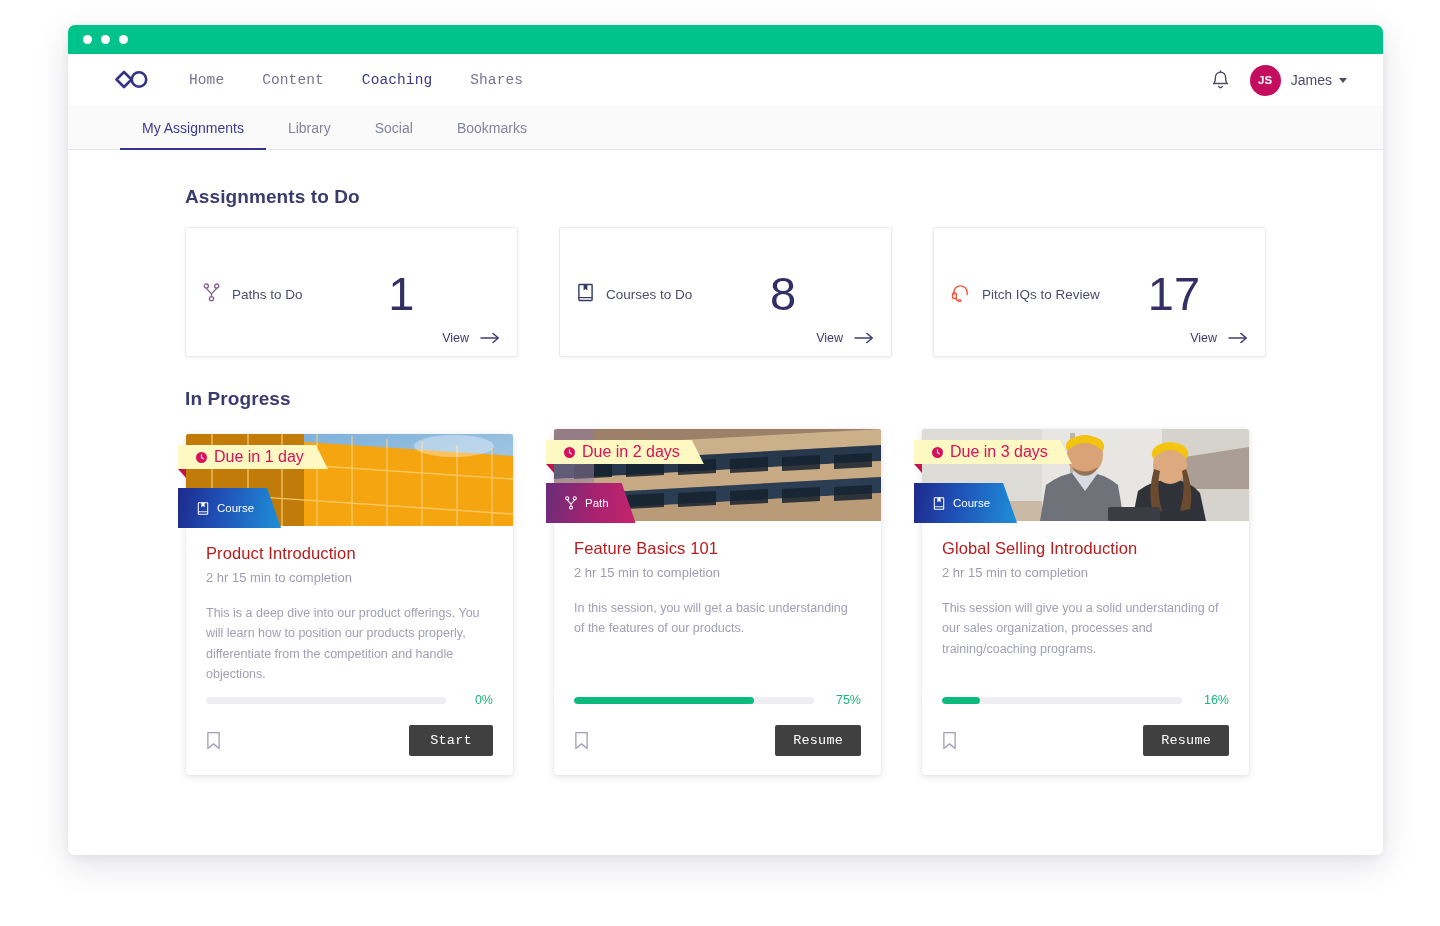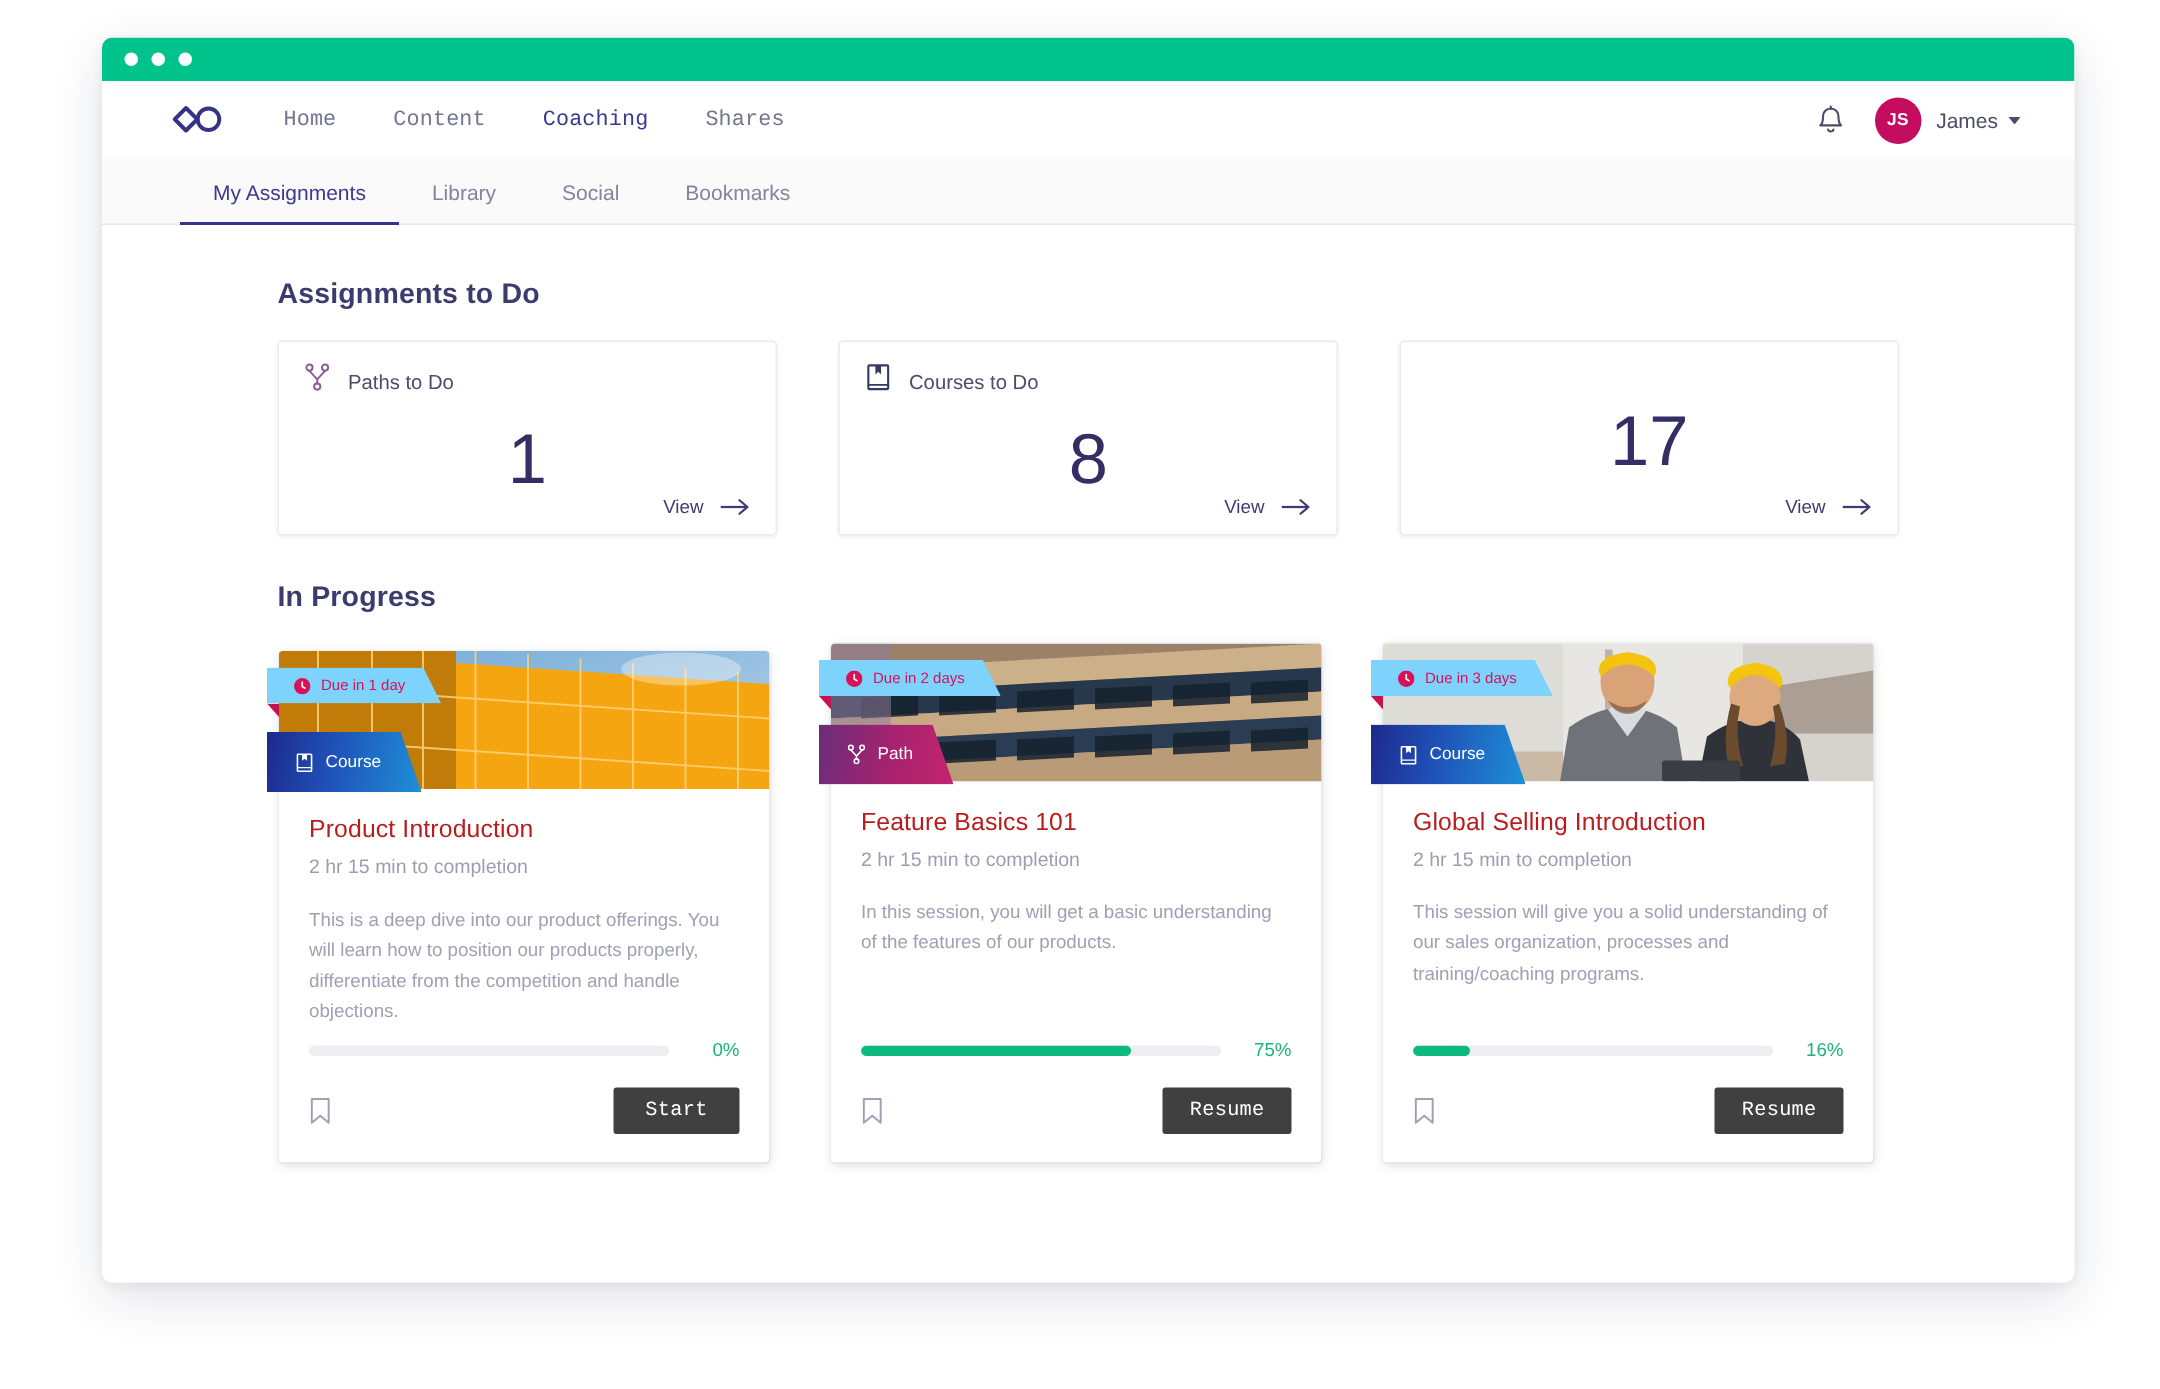--- a/index.html
+++ b/index.html
@@ -167,21 +167,21 @@
   .stat-row { display: flex; gap: 41px; margin-bottom: 31px; }
   .stat-card {
     width: 333px;
     height: 130px;
     background: #fff;
     border: 1px solid #eaebf1;
     border-radius: 3px;
     box-shadow: 0 1px 3px rgba(30,35,70,0.07);
     padding: 14px 17px 10px 17px;
     display: flex;
-    flex-direction: column;
+    flex-direction: row;
     position: relative;
     cursor: pointer;
     justify-content: flex-end;
   }
   .stat-head { display: flex; align-items: center; gap: 12px; }
   .stat-label { font-size: 13.5px; color: #4a4e6b; }
   .stat-number {
     flex: 1;
     display: flex; align-items: center; justify-content: center;
     font-size: 47px;
@@ -223,24 +223,24 @@
     position: absolute; inset: 0;
     overflow: hidden;
     border-radius: 3px 3px 0 0;
   }
 
   
   .ribbon-due {
     position: absolute;
     left: -8px; top: 11px;
     height: 24px;
-    background: #7dd3fc;
+    background: #fef9c3;
     display: flex; align-items: center;
     padding: 0 24px 0 18px;
-    font-size: 10px;
+    font-size: 16px;
     color: #d81159;
     font-weight: 500;
     white-space: nowrap;
     z-index: 3;
     clip-path: polygon(0 0, calc(100% - 12px) 0, 100% 100%, 0 100%);
     box-shadow: 0 1px 2px rgba(0,0,0,0.10);
   }
   .ribbon-due .clock { margin-right: 7px; display:flex; }
   .ribbon-due-tail {
     position: absolute;
@@ -438,20 +438,31 @@
           <span class="arrow-r">
             <svg width="20" height="12" viewBox="0 0 20 12">
               <line x1="0.5" y1="6" x2="18" y2="6" stroke="#3d3c72" stroke-width="1.5"></line>
               <polyline points="13,1.5 18.3,6 13,10.5" fill="none" stroke="#3d3c72" stroke-width="1.5" stroke-linecap="round" stroke-linejoin="round"></polyline>
             </svg>
           </span>
         </div>
       </div>
 
       <div class="stat-card">
+        <div class="stat-head">
+          <span>
+            <svg width="19" height="19" viewBox="0 0 20 20">
+              <path d="M3 12.2V10a7 7 0 0 1 14 0v2.2" fill="none" stroke="#f2563e" stroke-width="1.5" stroke-linecap="round"></path>
+              <rect x="1.6" y="10.2" width="4" height="6.2" rx="2" fill="none" stroke="#f2563e" stroke-width="1.5"></rect>
+              <path d="M5.6 16.4c0 1.5 1.3 2.3 2.7 2.3" fill="none" stroke="#f2563e" stroke-width="1.5" stroke-linecap="round"></path>
+              <circle cx="9.2" cy="18.7" r="1.1" fill="none" stroke="#f2563e" stroke-width="1.3"></circle>
+            </svg>
+          </span>
+          <span class="stat-label">Pitch IQs to Review</span>
+        </div>
         <div class="stat-number">17</div>
         <div class="stat-view">
           <span>View</span>
           <span class="arrow-r">
             <svg width="20" height="12" viewBox="0 0 20 12">
               <line x1="0.5" y1="6" x2="18" y2="6" stroke="#3d3c72" stroke-width="1.5"></line>
               <polyline points="13,1.5 18.3,6 13,10.5" fill="none" stroke="#3d3c72" stroke-width="1.5" stroke-linecap="round" stroke-linejoin="round"></polyline>
             </svg>
           </span>
         </div>

